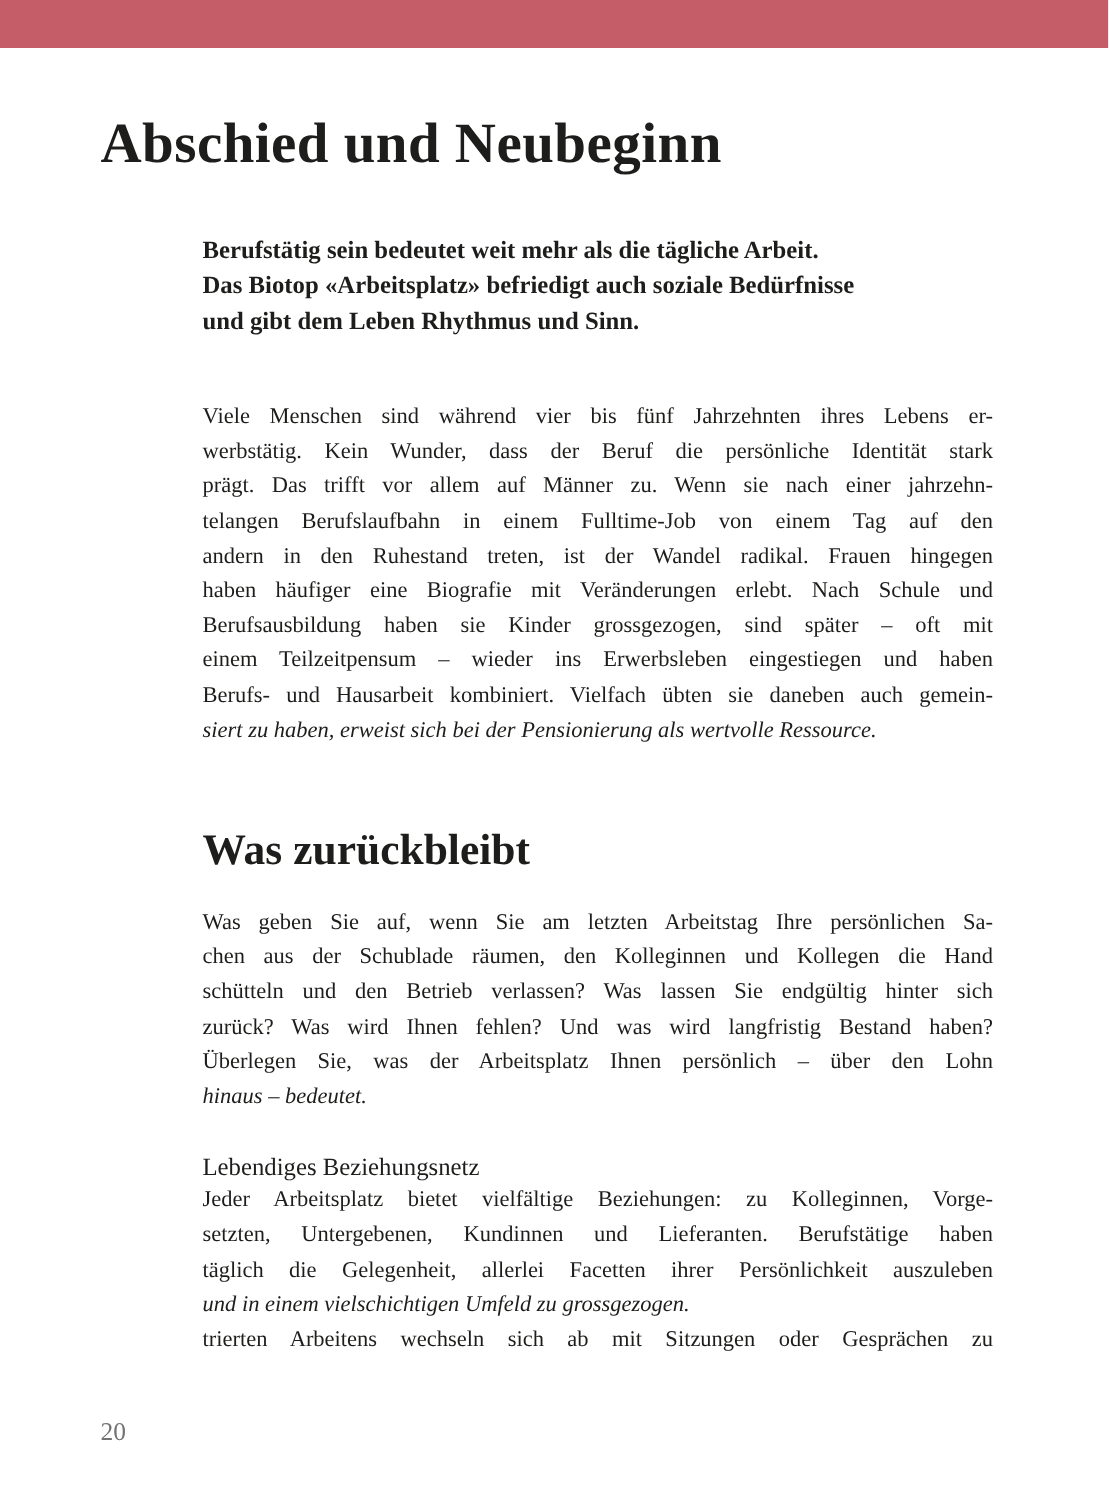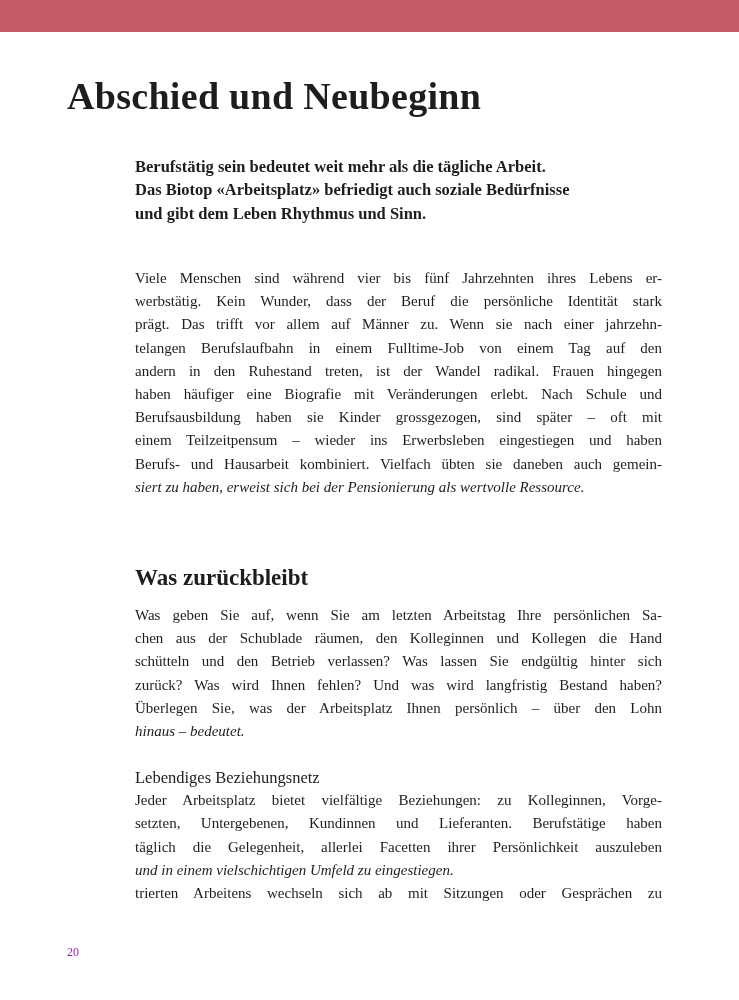--- a/index.html
+++ b/index.html
@@ -58,37 +58,37 @@
     text-align-last: justify;
   }
   .lastline {
     text-align-last: left;
     font-style: italic;
   }
   .indent { text-indent: 17px; }
   .section-heading {
     position: absolute;
     left: 135px;
-    top: 565px;
+    top: 551px;
     margin: 0;
-    font-size: 23px;
+    font-size: 29px;
     font-weight: bold;
     white-space: nowrap;
   }
   .subhead {
     font-size: 16.5px;
     font-weight: normal;
     line-height: 23.2px;
   }
   .page-number {
     position: absolute;
     left: 67px;
     top: 945px;
-    font-size: 12px;
-    color: #a21caf;
+    font-size: 17px;
+    color: #737373;
     text-align: right;
   }
 </style>
 </head>
 <body>
 
 <div class="page">
 
   <div class="accent-bar" style="background: rgb(196, 93, 104);"></div>
 
@@ -122,19 +122,19 @@
     <div class="jline">zurück? Was wird Ihnen fehlen? Und was wird langfristig Bestand haben?</div>
     <div class="jline">Überlegen Sie, was der Arbeitsplatz Ihnen persönlich – über den Lohn</div>
     <div class="jline lastline">hinaus – bedeutet.</div>
   </div>
 
   <div class="para block3">
     <div class="subhead">Lebendiges Beziehungsnetz</div>
     <div class="jline">Jeder Arbeitsplatz bietet vielfältige Beziehungen: zu Kolleginnen, Vorge-</div>
     <div class="jline">setzten, Untergebenen, Kundinnen und Lieferanten. Berufstätige haben</div>
     <div class="jline">täglich die Gelegenheit, allerlei Facetten ihrer Persönlichkeit auszuleben</div>
-    <div class="jline lastline">und in einem vielschichtigen Umfeld zu eingestiegen.</div>
+    <div class="jline lastline">und in einem vielschichtigen Umfeld zu grossgezogen.</div>
     <div class="jline">trierten Arbeitens wechseln sich ab mit Sitzungen oder Gesprächen zu</div>
   </div>
 
   <div class="page-number">20</div>
 
 </div>
 
 </body></html>

